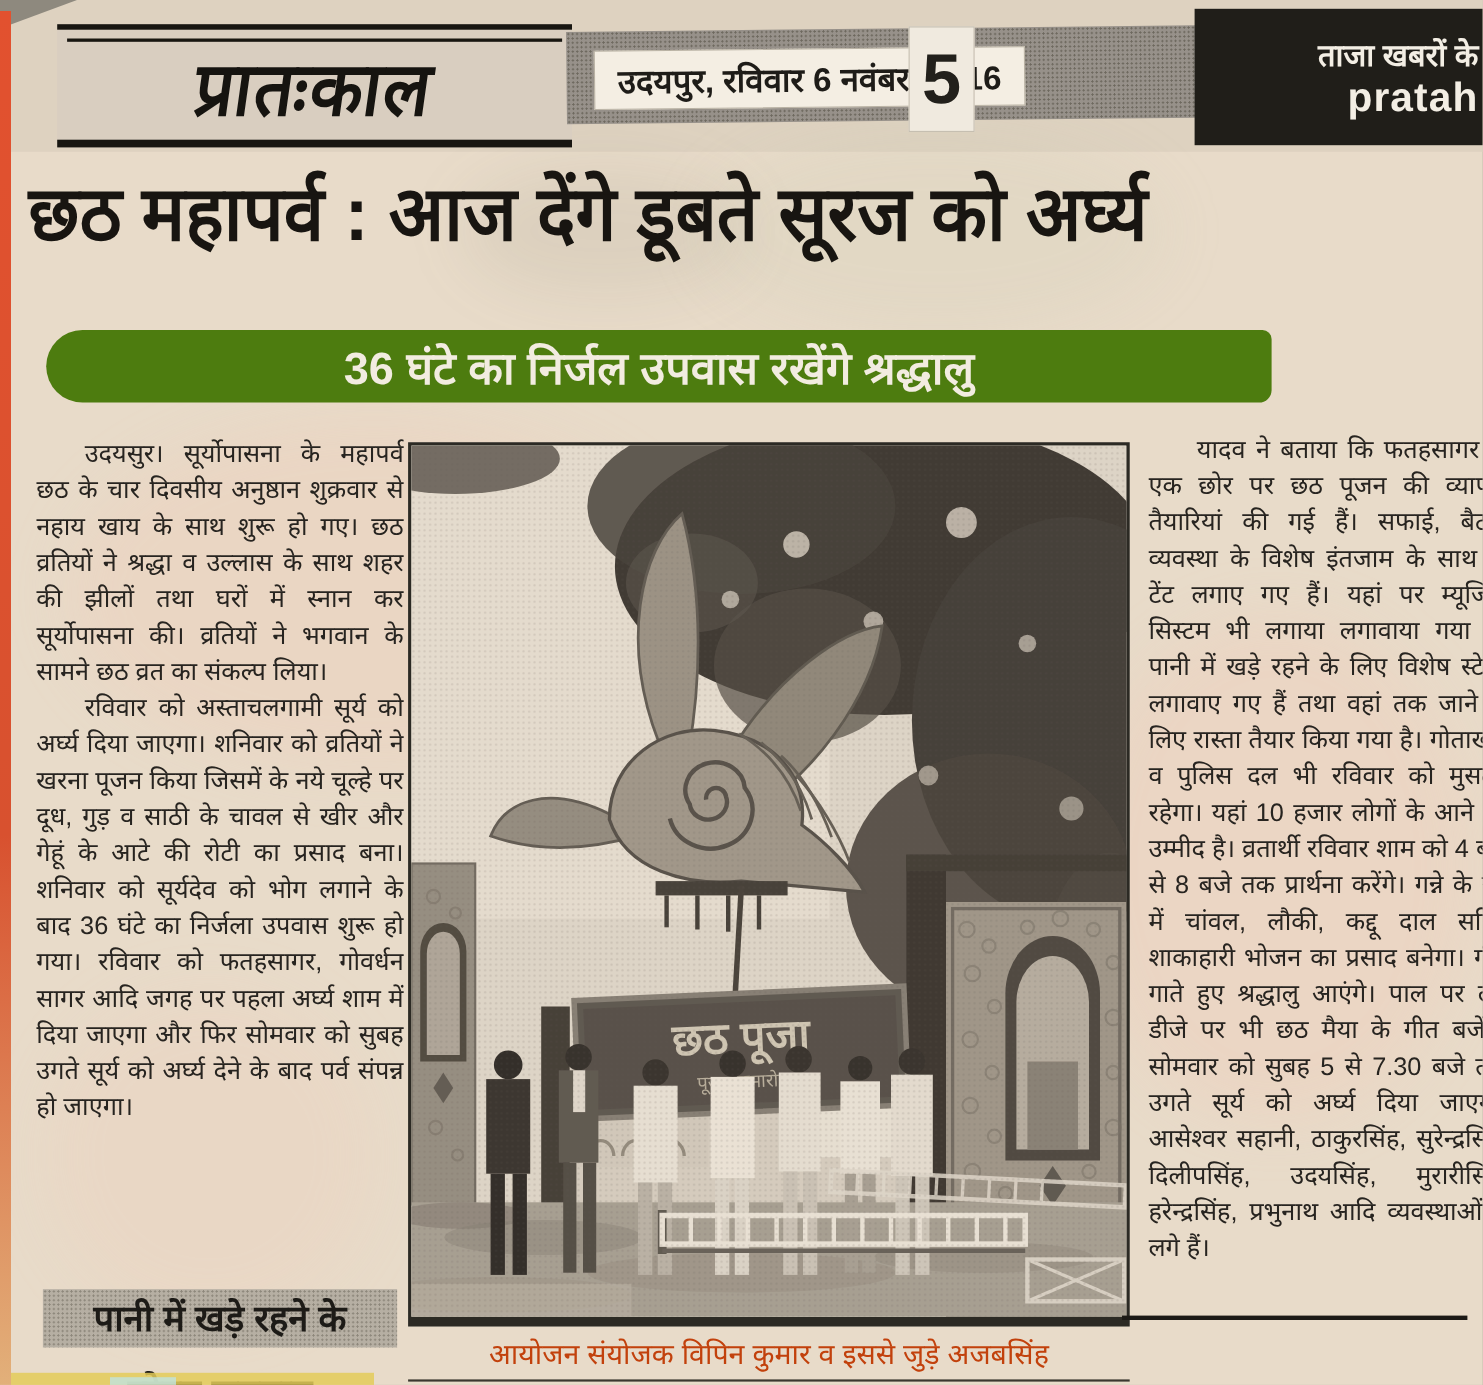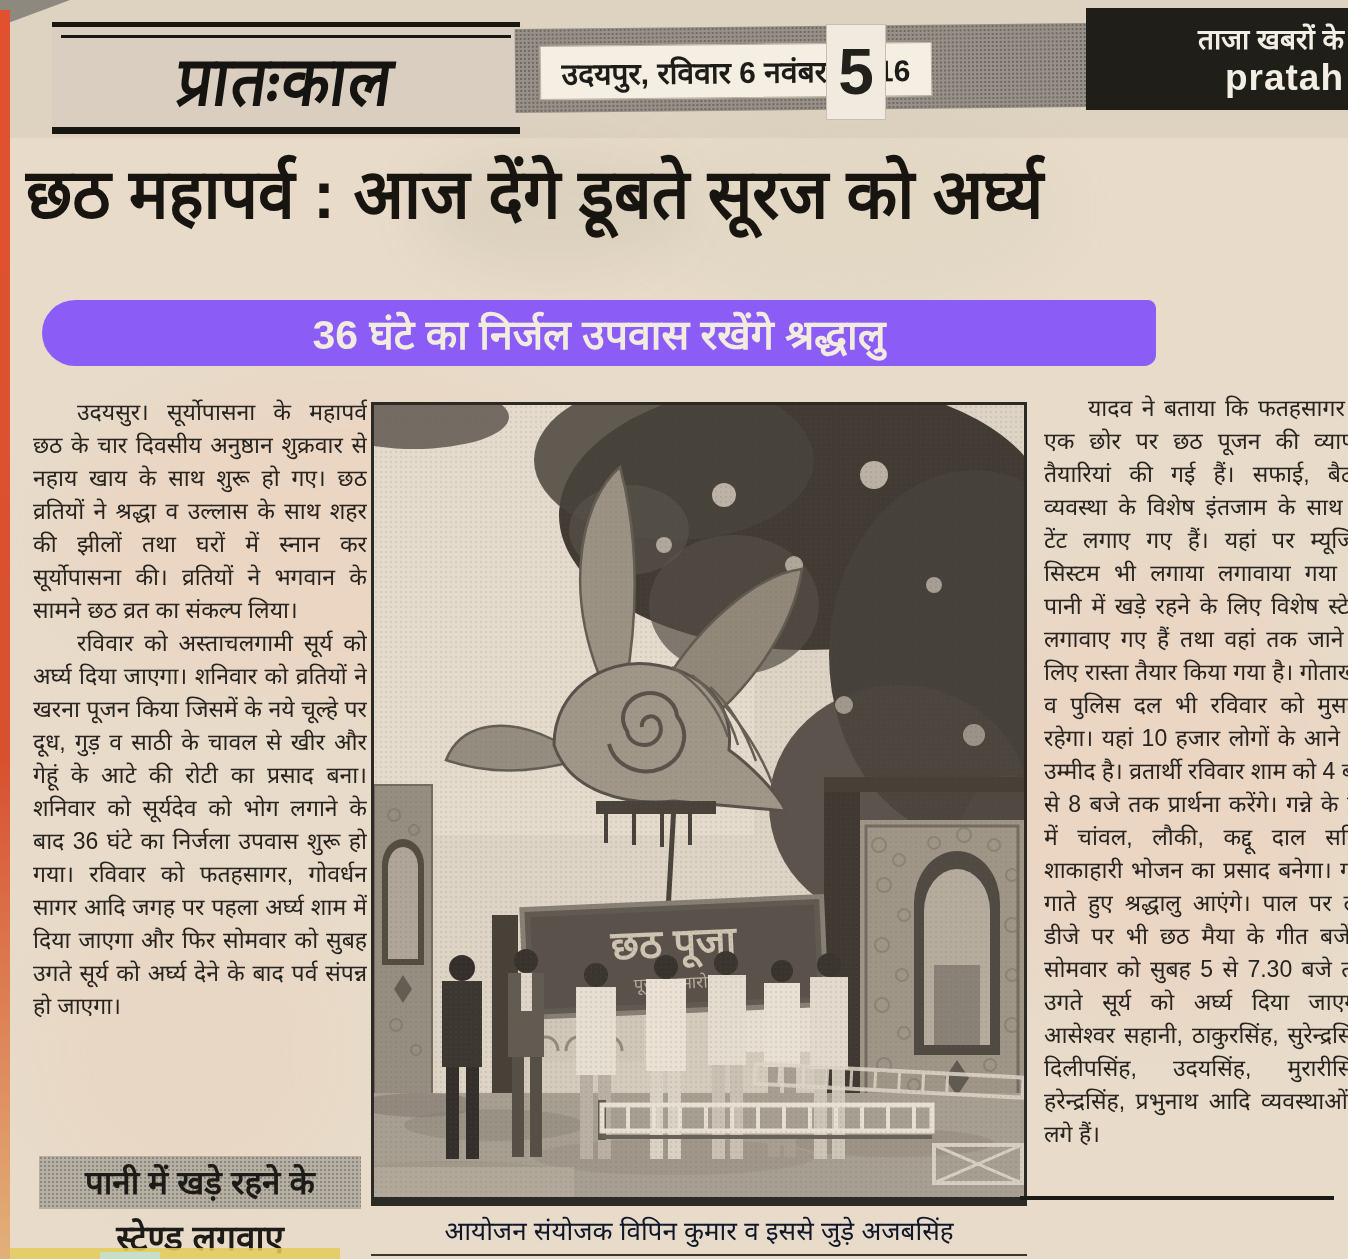--- a/index.html
+++ b/index.html
@@ -25,47 +25,47 @@
     letter-spacing:2px;white-space:nowrap;}
   
   .date-strip{left:515px;top:26px;width:572px;height:84px;background:#97918a;
     background-image:radial-gradient(#6e695f 1px,rgba(0,0,0,0) 1px);background-size:4px 4px;
     transform:rotate(-0.6deg);}
   .date-box{left:540px;top:44px;width:390px;height:52px;background:#f4eee3;border:1px solid #b9b2a4;
     display:flex;align-items:center;justify-content:center;font-size:30px;font-weight:bold;color:#1e1c18;
     transform:rotate(-0.6deg);white-space:nowrap;}
   .pageno-box{left:826px;top:24px;width:58px;height:94px;background:#f0eadf;border:1px solid #c6bfb1;
     display:flex;align-items:center;justify-content:center;font-size:64px;font-weight:900;color:#22201b;}
-  .promo-box{left:1086px;top:8px;width:262px;height:102px;background:#201e19;color:#f3eee4;
+  .promo-box{left:1086px;top:8px;width:262px;height:124px;background:#201e19;color:#f3eee4;
     display:flex;flex-direction:column;align-items:flex-end;justify-content:center;
     padding-right:4px;box-sizing:border-box;}
   .promo-line1{font-size:28px;font-weight:bold;white-space:nowrap;}
   .promo-line2{font-size:37px;font-weight:bold;letter-spacing:1px;}
   
   .headline{left:26px;top:146px;width:1322px;font-size:66px;font-weight:900;color:#181511;
     white-space:nowrap;letter-spacing:0px;transform:scaleY(1.05);}
-  .subhead-bar{left:42px;top:300px;width:1114px;height:66px;background:#8b5cf6;
+  .subhead-bar{left:42px;top:300px;width:1114px;height:66px;background:#4d7c0f;
     border-radius:40px 10px 14px 40px;display:flex;align-items:center;justify-content:center;}
   .subhead-text{font-size:41px;font-weight:bold;color:#f2ece0;white-space:nowrap;}
   
   .body-text{font-size:23px;line-height:33px;text-align:justify;color:#272420;}
   .body-text p{margin:0;text-indent:44px;}
   .left-col{left:33px;top:396px;width:334px;height:762px;overflow:hidden;}
   .right-col{left:1044px;top:392px;width:328px;height:806px;overflow:hidden;}
   
   .kicker{left:33px;top:1156px;width:334px;}
-  .kicker-line1{margin:0 6px;background:#b6afa3;
+  .kicker-line1{margin:16px 6px;background:#b6afa3;
     background-image:radial-gradient(#8d877b 1px,rgba(0,0,0,0) 1px);background-size:4px 4px;
     font-size:33px;font-weight:900;text-align:center;color:#1d1b17;padding:3px 0 5px;}
   .kicker-line2{margin:4px 14px 0;font-size:35px;font-weight:900;text-align:center;color:#1d1b17;
     padding-bottom:8px;border-bottom:3px solid #1c1a16;}
   
   .photo-frame{left:371px;top:402px;width:650px;height:792px;border:3px solid #2c2a24;border-bottom:9px solid #2c2a24;
     box-sizing:content-box;background:#d9d2c4;}
-  .photo-caption{left:371px;top:1212px;width:656px;text-align:center;font-size:26px;color:#0f172a;
+  .photo-caption{left:371px;top:1212px;width:656px;text-align:center;font-size:26px;color:#c2410c;
     white-space:nowrap;}
   .caption-rule{left:371px;top:1254px;width:656px;height:2px;background:#3a372f;}
   .rc-rule{left:1020px;top:1196px;width:314px;height:4px;background:#1c1a16;}
   
   .edge-left{left:0;top:10px;width:10px;height:1249px;background:linear-gradient(#e2512f,#d8512f 60%,#e2b07a);}
   .edge-bottom-yellow{left:10px;top:1248px;width:330px;height:11px;background:#e3cb59;opacity:.85;}
   .edge-bottom-cyan{left:100px;top:1252px;width:60px;height:7px;background:#bfe3e0;opacity:.8;}
 </style>
 </head>
 <body>

